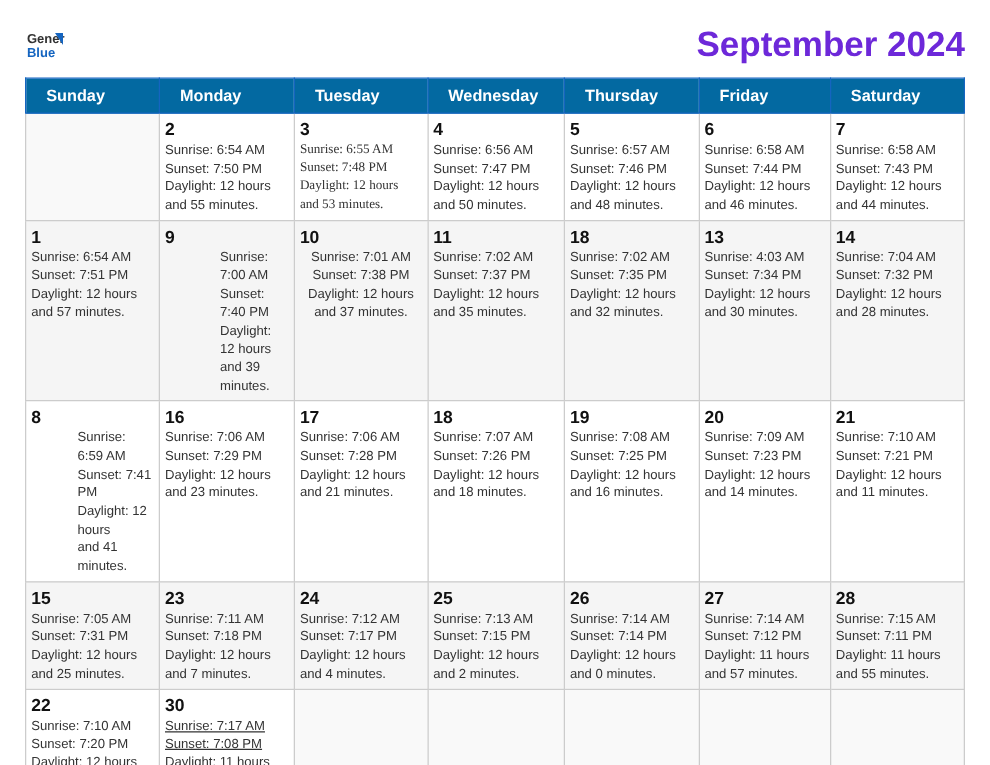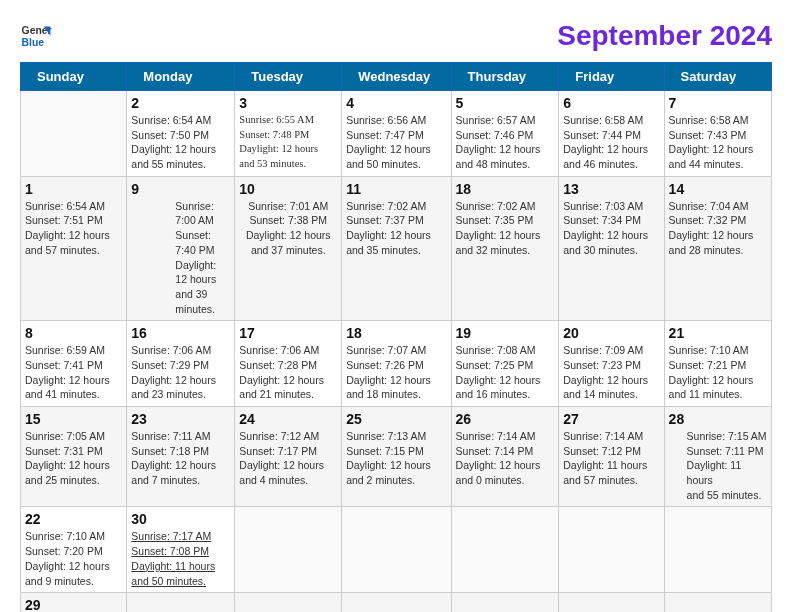--- a/index.html
+++ b/index.html
@@ -183,37 +183,37 @@
         </td>
         <td>
           <span class="day-num">18</span>
           <div class="day-info" style="white-space: pre-line;">Sunrise: 7:02 AM
 Sunset: 7:35 PM
 Daylight: 12 hours
 and 32 minutes.</div>
         </td>
         <td>
           <span class="day-num">13</span>
-          <div class="day-info" style="white-space: pre-line;">Sunrise: 7:03 AM
+          <div class="day-info" style="white-space: pre-line;">Sunrise: 4:03 AM
 Sunset: 7:34 PM
 Daylight: 12 hours
 and 30 minutes.</div>
         </td>
         <td>
           <span class="day-num">14</span>
           <div class="day-info" style="white-space: pre-line;">Sunrise: 7:04 AM
 Sunset: 7:32 PM
 Daylight: 12 hours
 and 28 minutes.</div>
         </td>
       </tr>
       <tr>
         <td>
           <span class="day-num">8</span>
-          <div class="day-info" style="white-space: pre-line;">Sunrise: 6:59 AM
+          <div class="day-info" style="white-space: pre-line; margin-left: 37px;">Sunrise: 6:59 AM
 Sunset: 7:41 PM
 Daylight: 12 hours
 and 41 minutes.</div>
         </td>
         <td>
           <span class="day-num">16</span>
           <div class="day-info" style="white-space: pre-line;">Sunrise: 7:06 AM
 Sunset: 7:29 PM
 Daylight: 12 hours
 and 23 minutes.</div>
@@ -292,21 +292,21 @@
         </td>
         <td>
           <span class="day-num">27</span>
           <div class="day-info" style="white-space: pre-line;">Sunrise: 7:14 AM
 Sunset: 7:12 PM
 Daylight: 11 hours
 and 57 minutes.</div>
         </td>
         <td>
           <span class="day-num">28</span>
-          <div class="day-info" style="white-space: pre-line; margin-left: 18px;">Sunrise: 7:15 AM
+          <div class="day-info" style="white-space: pre-line;">Sunrise: 7:15 AM
 Sunset: 7:11 PM
 Daylight: 11 hours
 and 55 minutes.</div>
         </td>
       </tr>
       <tr>
         <td>
           <span class="day-num">22</span>
           <div class="day-info" style="white-space: pre-line;">Sunrise: 7:10 AM
 Sunset: 7:20 PM

